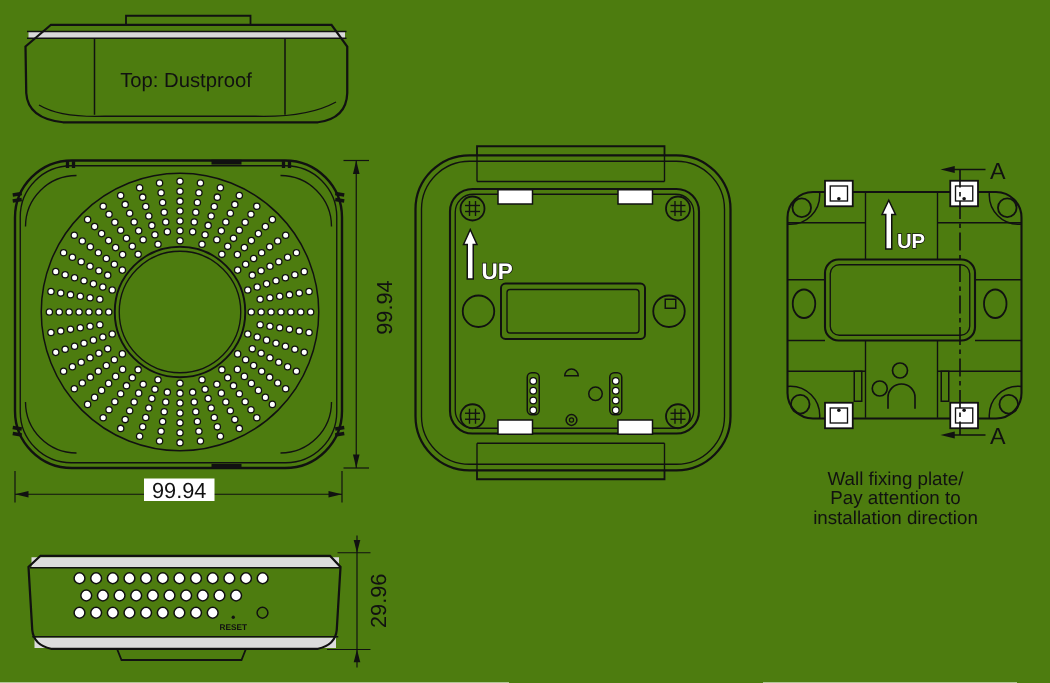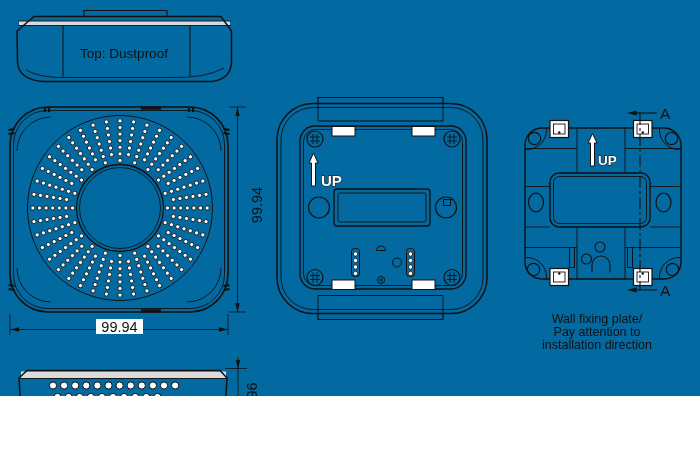--- a/index.html
+++ b/index.html
@@ -1,16 +1,16 @@
 <!DOCTYPE html>
 <html><head>
 <meta charset="utf-8">
 <style>
   html,body{margin:0;padding:0;background:#fff;}
-  .canvas{position:relative;width:700px;height:396px;background:#0369a1;overflow:hidden;
+  .canvas{position:relative;width:700px;height:455px;background:#4d7c0f;overflow:hidden;
           font-family:"Liberation Sans", sans-serif;}
   svg text{font-family:"Liberation Sans", sans-serif;fill:#111;}
   .hollow{fill:#fff;stroke:#111;stroke-width:1;paint-order:stroke;font-weight:bold;}
 </style>
 </head>
 <body>
 
 <div class="canvas">
 <svg width="700" height="455" viewBox="0 0 700 455">
 

